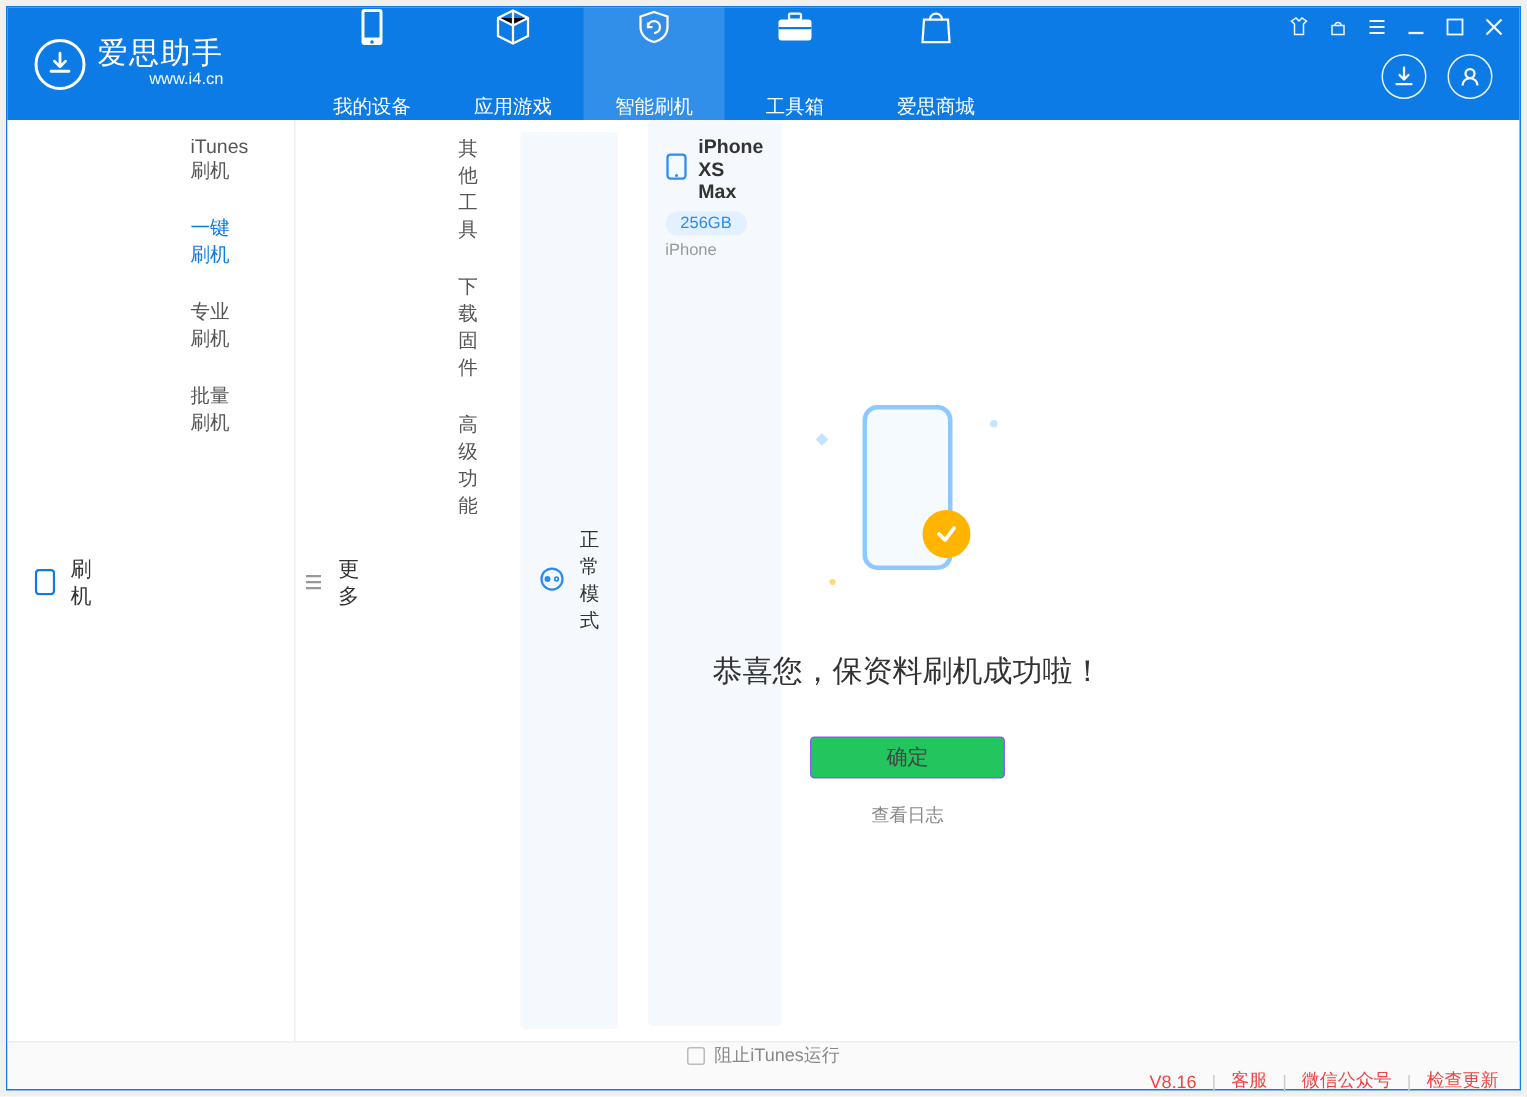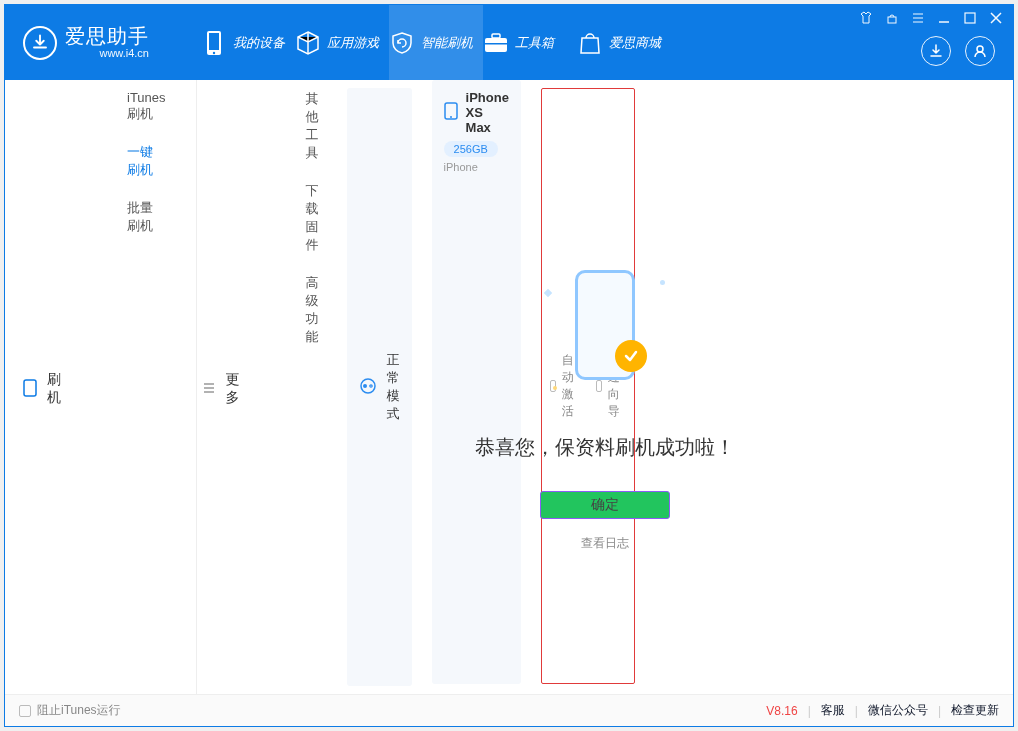--- a/index.html
+++ b/index.html
@@ -6,21 +6,21 @@
 body { background: #f0f0f0; display: flex; justify-content: center; align-items: flex-start; padding: 4px; }
 .window { width: 1010px; height: 723px; background: #fff; border: 1px solid #0d7be5; display: flex; flex-direction: column; }
 .titlebar { height: 75px; background: linear-gradient(180deg, #0d7be5 0%, #0d7be5 100%); display: flex; align-items: stretch; color: #fff; position: relative; }
 .logo-area { display: flex; align-items: center; padding-left: 18px; width: 196px; }
 .logo-circle { width: 34px; height: 34px; border: 2.5px solid #fff; border-radius: 50%; display: flex; align-items: center; justify-content: center; margin-right: 8px; background: #0d7be5; }
 .logo-circle svg { width:18px; height:18px; }
 .logo-text { display:flex; flex-direction:column; line-height:1.1;text-align:right; }
 .logo-text .cn { font-size: 20px; font-weight: 500; letter-spacing: 1px; }
 .logo-text .en { font-size: 11px; opacity: .95; }
 .nav { display: flex; }
-.nav-item { width: 94px; display: flex; flex-direction: row; align-items: center; justify-content: flex-start; gap: 6px; cursor: pointer; font-size: 13px; position:relative;font-style:italic; }
+.nav-item { width: 94px; display: flex; flex-direction: column; align-items: center; justify-content: space-between; gap: 6px; cursor: pointer; font-size: 13px; position:relative; }
 .nav-item.active { background: rgba(255,255,255,.15); }
 .nav-item .icon { width: 26px; height: 26px; display:flex; align-items:center; justify-content:center; }
 .window-controls { position: absolute; top: 6px; right: 10px; display: flex; gap: 12px; align-items: center; }
 .window-controls .wc { width: 14px; height: 14px; display:flex; align-items:center; justify-content:center; cursor:pointer; opacity:.95; }
 .title-right-icons { position:absolute; right:18px; bottom:14px; display:flex; gap:14px; }
 .title-right-icons .ri { width:30px; height:30px; border:1.5px solid rgba(255,255,255,.9); border-radius:50%; display:flex; align-items:center; justify-content:center; cursor:pointer; }
 
 .body { flex:1; display:flex; min-height:0; }
 .sidebar { width: 192px; border-right: 1px solid #eee; display:flex; flex-direction:row; background:#fff; }
 .side-section-header { display:flex; align-items:center; gap:10px; padding: 14px 18px 10px; font-size:14px; color:#333; font-weight:500; }
@@ -41,24 +41,24 @@
 .phone-illustration { width:120px; height:140px; position:relative; margin-bottom:24px; }
 .phone-body { position:absolute; left:30px; top:0; width:60px; height:110px; border:3px solid #8fc7ff; border-radius:10px; background:#f5faff; }
 .phone-badge { position:absolute; right:18px; top:70px; width:32px; height:32px; background:#ffb400; border-radius:50%; display:flex; align-items:center; justify-content:center; }
 .dot1 { position:absolute; left:0; top:20px; width:6px; height:6px; background:#c6e4ff; transform:rotate(45deg);}
 .dot2 { position:absolute; right:0; top:10px; width:5px; height:5px; background:#c6e4ff; border-radius:50%;}
 .dot3 { position:absolute; left:8px; bottom:20px; width:4px; height:4px; background:#ffd87a; border-radius:50%;}
 .success-text { font-size:20px; color:#333; font-weight:500; margin-bottom:30px; }
 .ok-btn { width:130px; height:28px; background:#22c55e; border:1px solid #8b5cf6; border-radius:3px; font-size:14px; color:#444; cursor:pointer; margin-bottom:16px; }
 .log-link { font-size:12px; color:#888; cursor:pointer; }
 
-.statusbar { height:32px; border-top:1px solid #eee; display:flex; align-items:center; padding:0 14px; font-size:12px; color:#888; background:#fafafa; }
+.statusbar { height:32px; border-top:1px solid #eee; display:flex; align-items:center; padding:0 14px; font-size:12px; color:#888; background:#fafafa;flex-direction:column; }
 .statusbar .left { display:flex; align-items:center; gap:6px; }
 .statusbar .right { margin-left:auto; display:flex; align-items:center; gap:10px; }
-.status-link { cursor:pointer; color:#0f172a; }
+.status-link { cursor:pointer; color:#ef4444; }
 .status-sep { color:#ccc; }
 .version { color:#ef4444; }
 </style>
 </head>
 <body>
 
 <div class="window">
 
   <div class="titlebar">
     <div class="logo-area">
@@ -176,20 +176,21 @@
     <div class="sidebar">
       <div class="side-section-header">
         <span><svg width="14" height="18" viewBox="0 0 14 18">
               <rect x="1" y="1" width="12" height="16" rx="2" fill="none" stroke="#0d7be5" stroke-width="1.5"></rect>
             </svg></span>
         <span>刷机</span>
       </div>
       <div class="side-items">
         <div class="side-item">iTunes刷机</div>
         <div class="side-item active">一键刷机</div>
+        <div class="side-item">专业刷机</div>
         <div class="side-item">批量刷机</div>
       </div>
 
       <div class="side-section-header">
         <span><svg width="14" height="14" viewBox="0 0 14 14">
               <path d="M2 3 L12 3 M2 7 L12 7 M2 11 L12 11" stroke="#999" stroke-width="1.5"></path>
             </svg></span>
         <span>更多</span>
       </div>
       <div class="side-items">
@@ -214,30 +215,20 @@
           <span><svg width="14" height="18" viewBox="0 0 14 18">
                 <rect x="1" y="1" width="12" height="16" rx="2" fill="none" stroke="#2b8cf0" stroke-width="1.5"></rect>
                 <circle cx="7" cy="15" r="1" fill="#2b8cf0"></circle>
               </svg></span>
           <span>iPhone XS Max</span>
         </div>
         <span class="badge">256GB</span>
         <div class="subtext">iPhone</div>
       </div>
 
-      <div class="checkbox-row">
-        <label class="cb">
-          <span class="box"></span>
-          <span>自动激活</span>
-        </label>
-        <label class="cb">
-          <span class="box"></span>
-          <span>跳过向导</span>
-        </label>
-      </div>
     </div>
 
     <div class="main">
       <div class="phone-illustration">
         <div class="dot1"></div>
           <div class="dot2"></div>
           <div class="dot3"></div>
         <div class="phone-body"></div>
         <div class="phone-badge">
           <svg width="18" height="18" viewBox="0 0 18 18">

